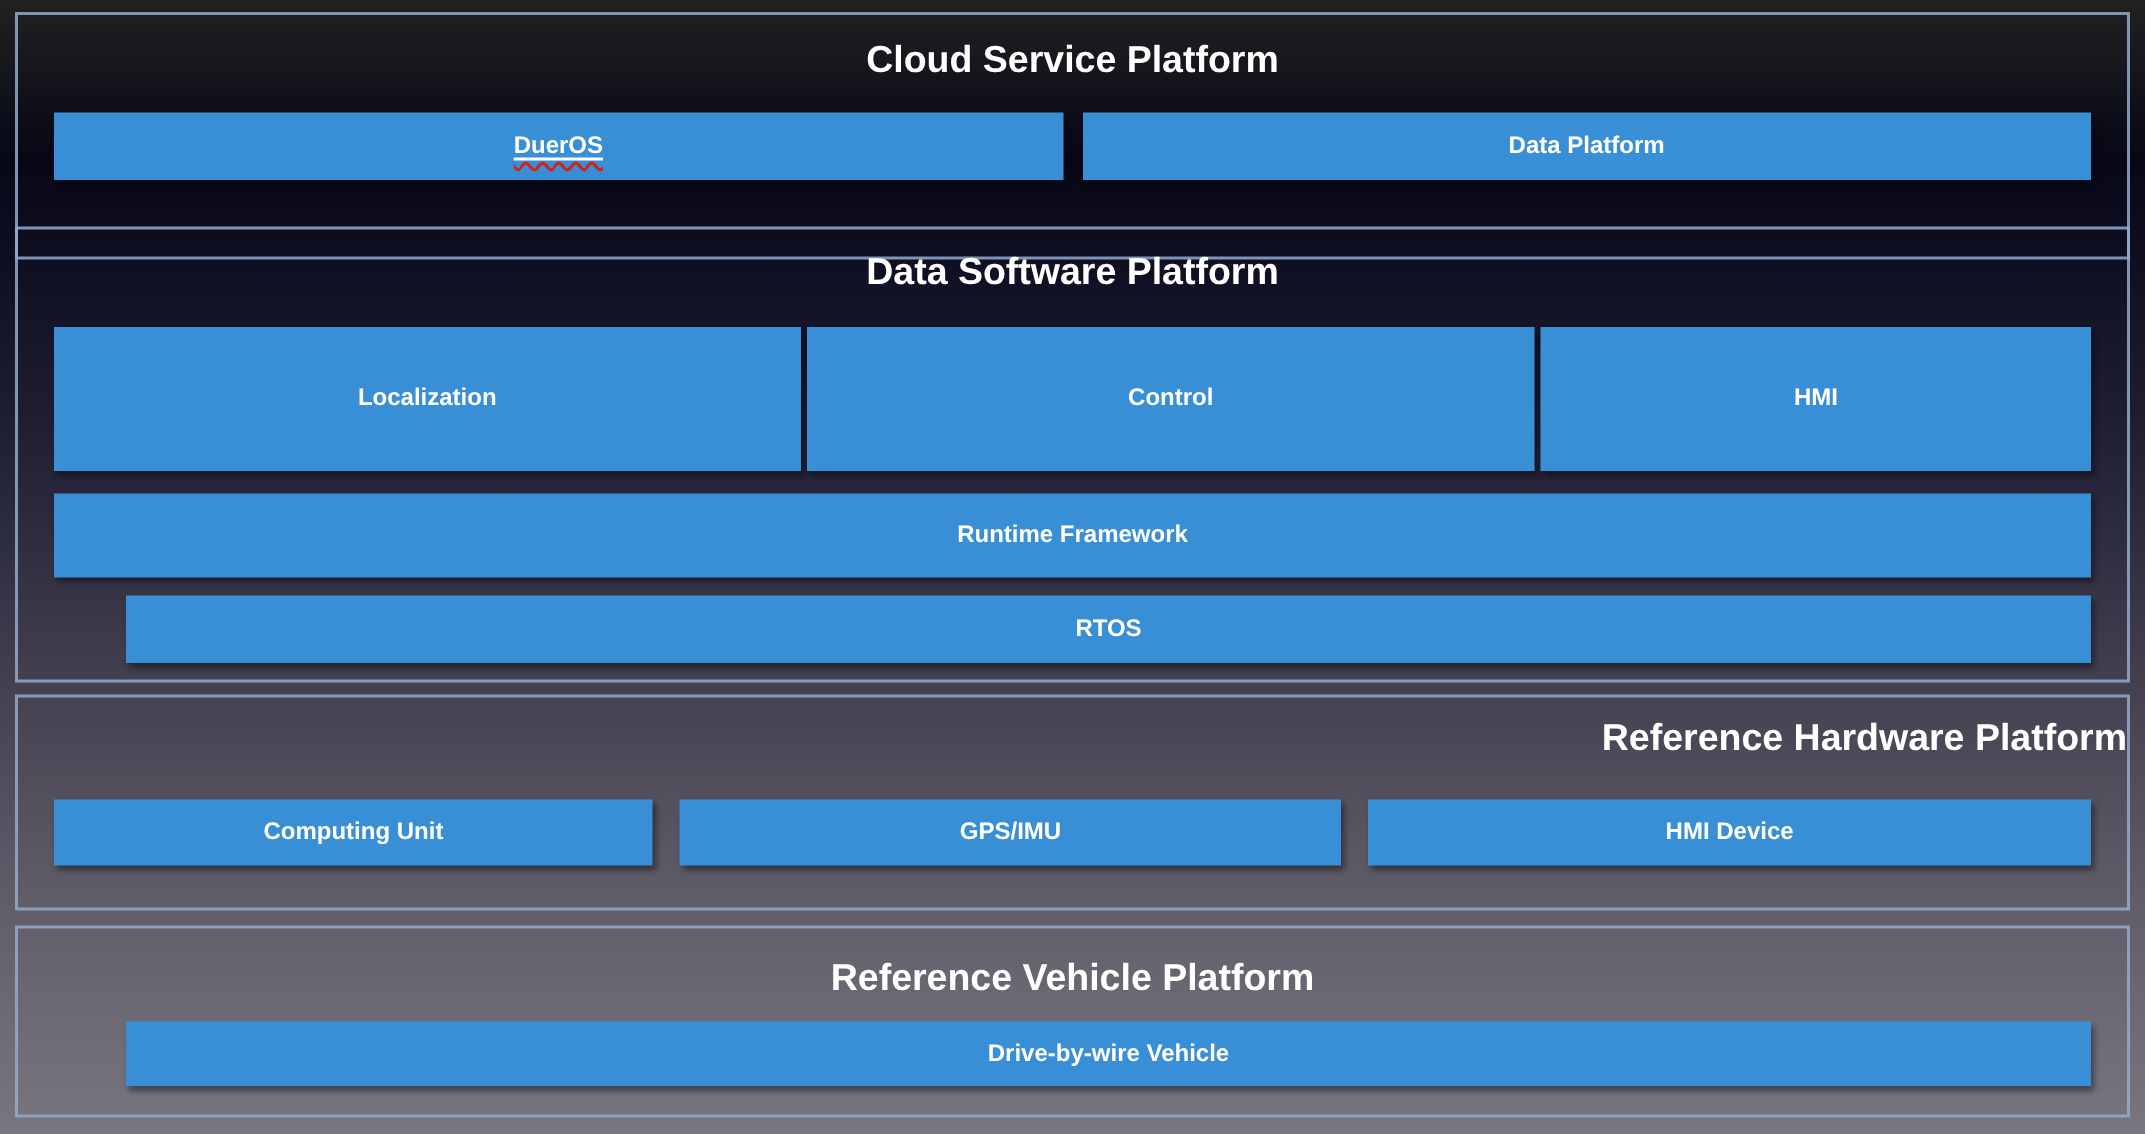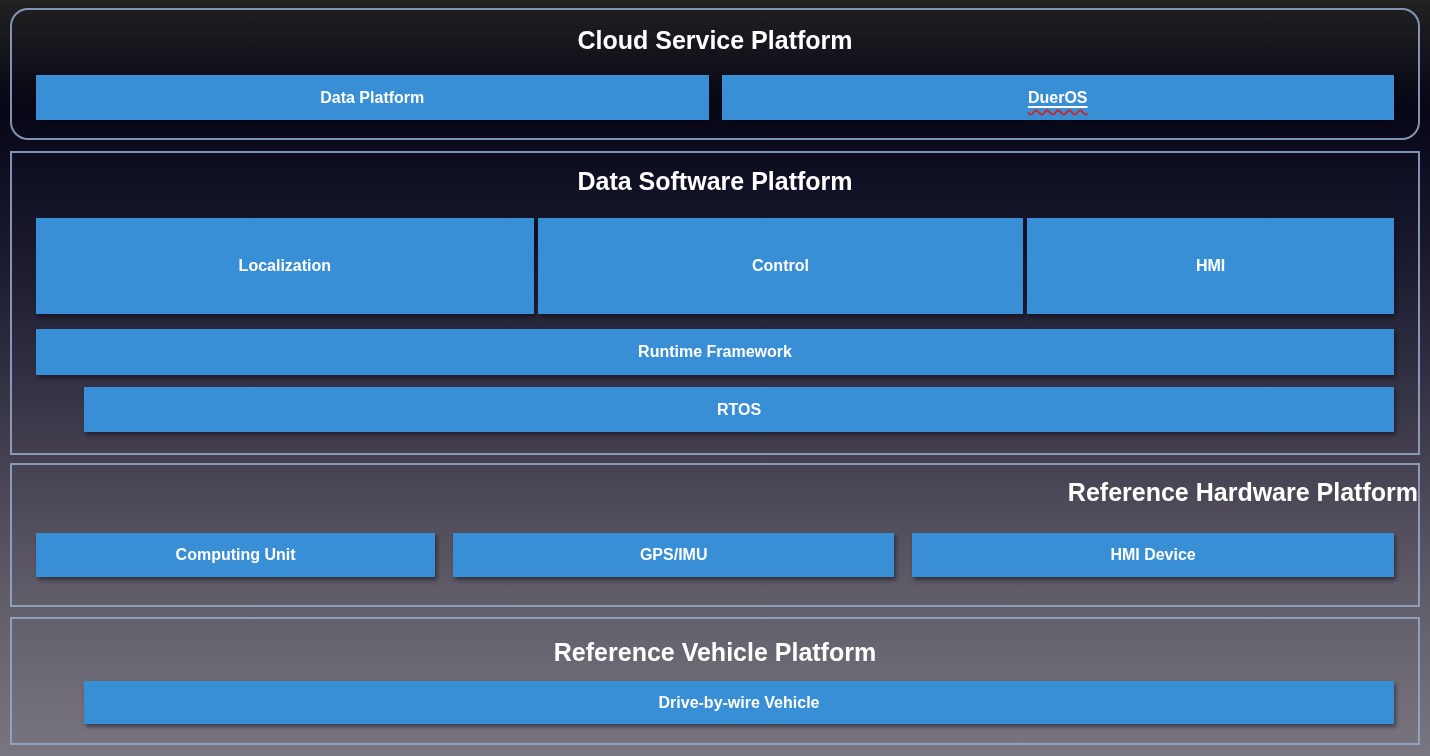--- a/index.html
+++ b/index.html
@@ -22,21 +22,21 @@
       #6d6974 89%,
       #7a7680 100%);
     overflow: hidden;
   }
   .panel {
     position: absolute;
     left: 10px;
     width: 1410px;
     border: 2px solid rgba(148, 170, 204, 0.85);
   }
-  .panel-cloud    { top: 8px;   height: 132px; border-radius: 18px; }
+  .panel-cloud    { top: 8px;   height: 165px; }
   .panel-software { top: 151px; height: 304px; }
   .panel-hardware { top: 463px; height: 144px; }
   .panel-vehicle  { top: 617px; height: 128px; }
 
   .panel-title {
     color: #ffffff;
     font-size: 25px;
     font-weight: bold;
     text-align: center;
     line-height: 29px;
@@ -46,21 +46,21 @@
   .panel-hardware .panel-title { margin-top: 13px; text-align: right; }
   .panel-vehicle  .panel-title { margin-top: 19px; }
 
   .box-row {
     display: grid;
     margin-left: 24px;
     margin-right: 24px;
   }
   .row-cloud   { grid-template-columns: 1fr 1fr;           gap: 13px; height: 45px;  margin-top: 20px; }
   .row-modules { grid-template-columns: 494fr 482fr 364fr; gap: 4px;  height: 96px; margin-top: 22px; }
-  .row-runtime { grid-template-columns: 1fr;                          height: 46px;  margin-top: 15px; }
+  .row-runtime { grid-template-columns: 1fr;                          height: 56px;  margin-top: 15px; }
   .row-rtos    { grid-template-columns: 1fr;                          height: 45px;  margin-top: 12px; padding-left: 48px; }
   .row-hw      { grid-template-columns: 401fr 443fr 484fr; gap: 18px; height: 44px;  margin-top: 26px; }
   .row-vehicle { grid-template-columns: 1fr;                          height: 43px;  margin-top: 14px; padding-left: 48px; }
 
   .box {
     background: #398fd6;
     color: #ffffff;
     font-size: 16px;
     font-weight: bold;
     display: flex;
@@ -83,26 +83,26 @@
 </style>
 </head>
 <body>
 
 <div class="canvas">
 
   <section class="panel panel-cloud">
     <h2 class="panel-title">Cloud Service Platform</h2>
     <div class="box-row row-cloud">
       <div class="box">
-        <span>Data Platform</span>
-      </div>
-      <div class="box">
         <span class="squiggle-wrap">
           <span class="white-underline">DuerOS</span>
         </span>
+      </div>
+      <div class="box">
+        <span>Data Platform</span>
       </div>
     </div>
   </section>
 
   <section class="panel panel-software">
     <h2 class="panel-title">Data Software Platform</h2>
     <div class="box-row row-modules">
       <div class="box">
         <span>Localization</span>
       </div>

